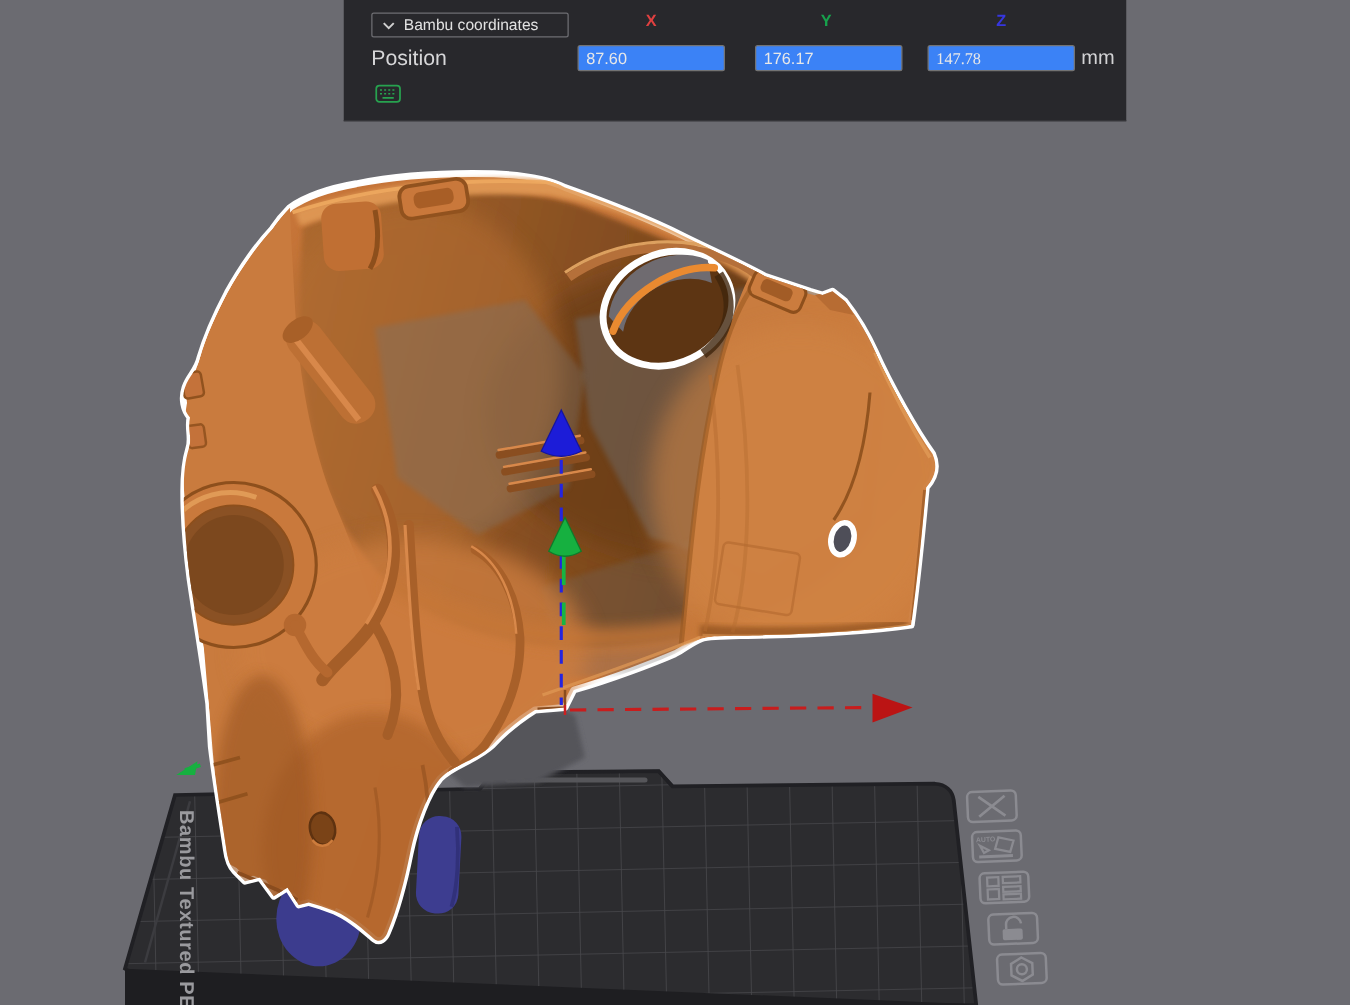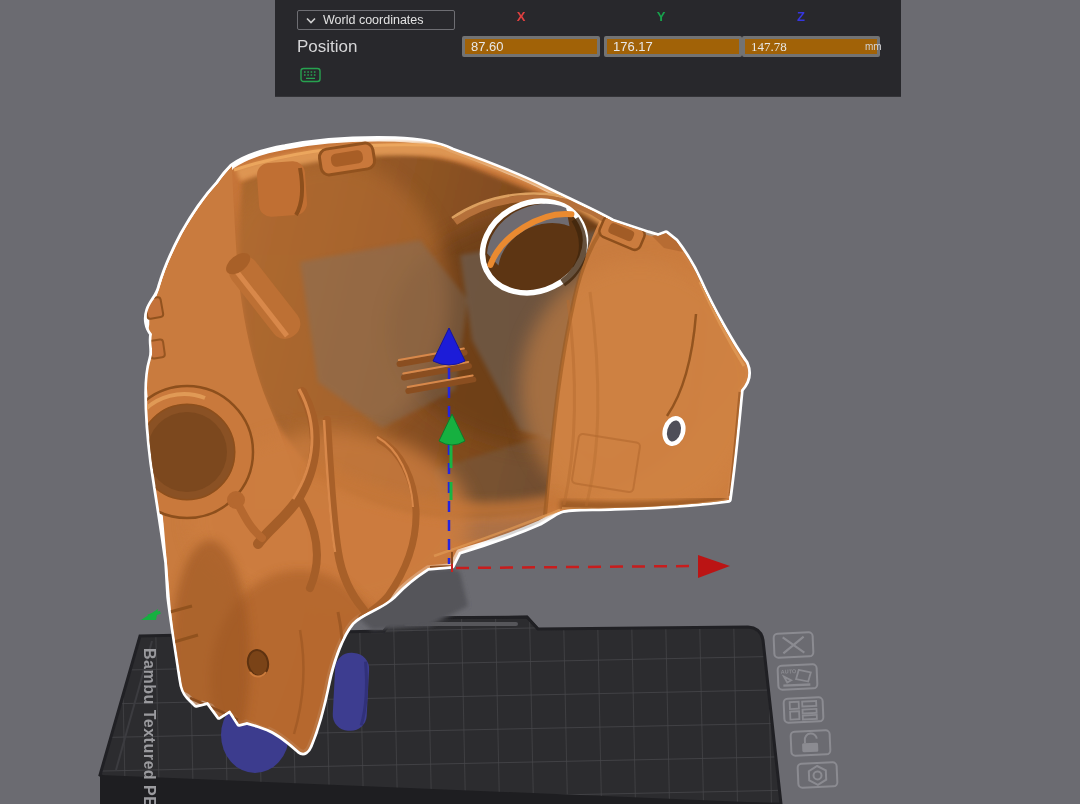--- a/index.html
+++ b/index.html
@@ -9,25 +9,25 @@
 
   
   .coord-panel{position:absolute;left:275px;top:0;width:626px;height:96px;
                background:#28282c;border-bottom:1px solid #343438;}
   .dropdown{position:absolute;left:22px;top:10px;width:158px;height:20px;
             border:1px solid #6e6e73;border-radius:2px;display:flex;align-items:center;
             gap:7px;padding:0 8px;box-sizing:border-box;color:#e2e2e2;font-size:12.5px;cursor:pointer;}
   .axis-head{position:absolute;top:9px;width:118px;text-align:center;font-size:13px;font-weight:bold;}
   .pos-label{position:absolute;left:22px;top:36px;height:21px;line-height:21px;
              color:#d6d6d8;font-size:17px;}
-  .coord-input{position:absolute;top:36px;width:138px;height:21px;box-sizing:border-box;
-               background:#a16207;border:3px solid #737373;border-radius:2px;color:#e8e8e8;
+  .coord-input{position:absolute;top:36px;width:118px;height:21px;box-sizing:border-box;
+               background:#3b82f6;border:1px solid #737373;border-radius:2px;color:#e8e8e8;
                font-size:13px;font-family:"Liberation Sans",sans-serif;padding:0 6px;outline:none;}
   .unit{position:absolute;left:590px;top:36px;height:21px;line-height:21px;
-        color:#d2d2d4;font-size:10px;}
+        color:#d2d2d4;font-size:16px;}
   .kbd-btn{position:absolute;left:24px;top:66px;width:22px;height:19px;padding:0;margin:0;
            background:transparent;border:none;cursor:pointer;}
 
   
   .picon{position:absolute;width:41px;height:26px;padding:0;margin:0;background:transparent;
          border:2px solid #8b8b91;border-radius:5px;cursor:pointer;
          transform:rotate(-2.5deg);display:flex;align-items:center;justify-content:center;}
   .picon svg{display:block;}
 </style>
 </head>
@@ -278,21 +278,21 @@
     <path d="M 18.5,2 L 27,6.8 L 27,16 L 18.5,20.8 L 10,16 L 10,6.8 Z"></path>
     <circle cx="18.5" cy="11.4" r="4"></circle>
   </svg>
 </button>
 
 <div class="coord-panel">
   <div class="dropdown">
     <svg width="10" height="7" viewBox="0 0 10 7">
       <polyline points="1,1.5 5,5.5 9,1.5" fill="none" stroke="#cfcfcf" stroke-width="1.6"></polyline>
     </svg>
-    <span>World coordinates</span>
+    <span>Bambu coordinates</span>
   </div>
 
   <div class="axis-head" style="left: 187px; color: rgb(224, 64, 64);">X</div>
   <div class="axis-head" style="left: 327px; color: rgb(23, 162, 76);">Y</div>
   <div class="axis-head" style="left: 467px; color: rgb(54, 54, 224);">Z</div>
 
   <div class="pos-label">Position</div>
 
   <input class="coord-input" style="left: 187px;" type="text" value="87.60">
   <input class="coord-input" style="left: 329px;" type="text" value="176.17">

